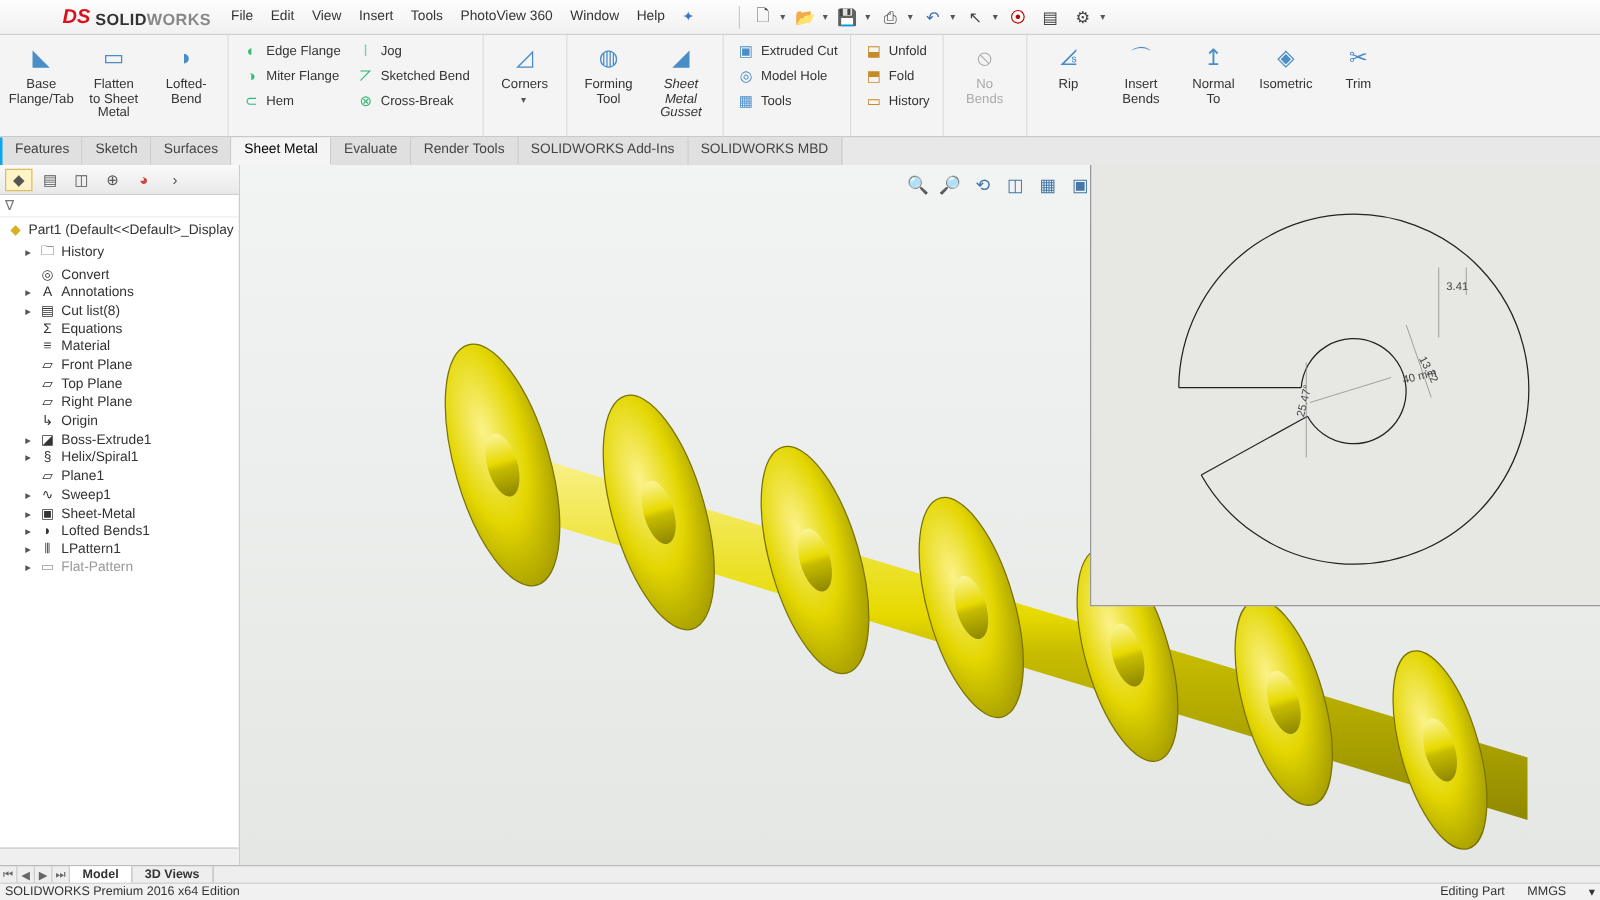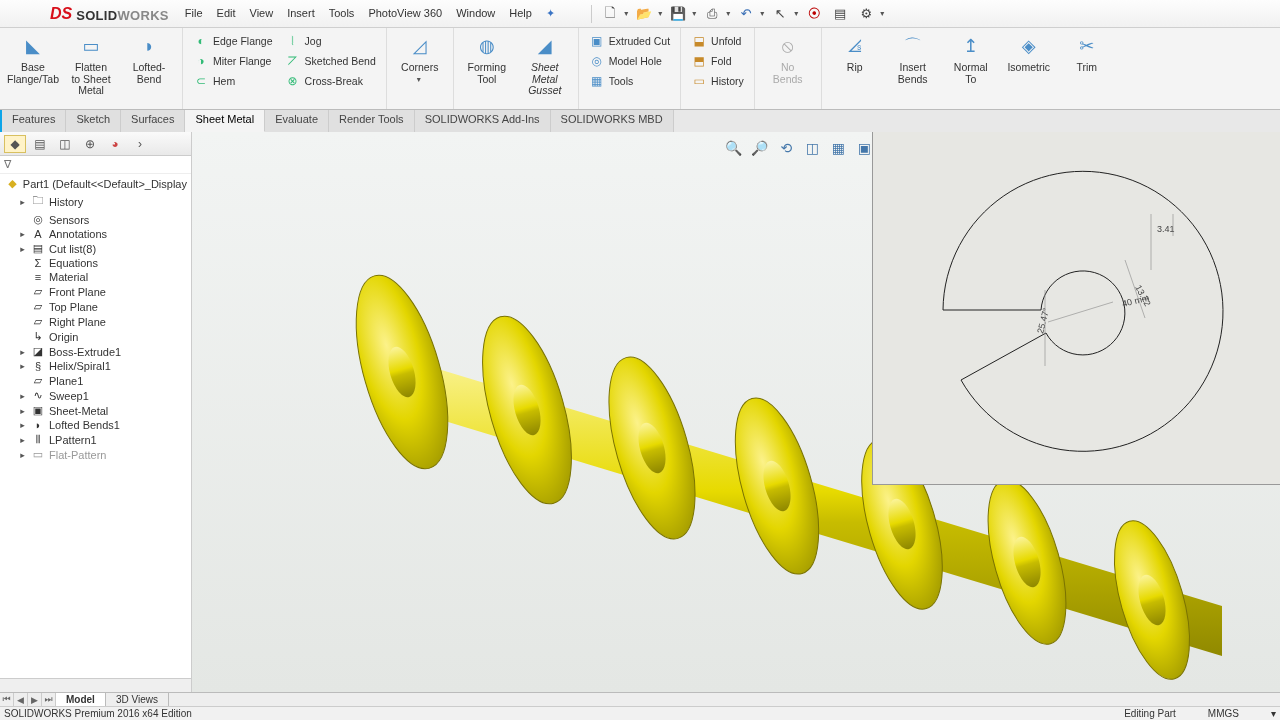--- a/index.html
+++ b/index.html
@@ -47,27 +47,27 @@
   
   .viewport { flex:1; position:relative; background: linear-gradient(#f2f4f3,#e4e7e4); overflow:hidden; }
   .hud { position:absolute; top:4px; left:50%; transform:translateX(-6%); display:flex; gap:6px; background:rgba(250,250,250,0.0); padding:2px 4px; }
   .hud .hb { width:20px; height:20px; display:flex; align-items:center; justify-content:center; font-size:14px; color:#555; }
   .hud .hb.hl { color:#2a7; }
   .hud .hb.bl { color:#47a; }
   
   .drawing-box { position:absolute; top:0; right:0; width:408px; height:353px; background:#e7e7e3; border-left:1px solid #999; border-bottom:1px solid #999; }
   
   .bottom-tabs { height:14px; display:flex; align-items:stretch; font-size:10px; border-top:1px solid #bbb; background:#eee; }
-  .bt { padding:0 10px; border-right:1px solid #bbb; display:flex; align-items:center; cursor:default; }
+  .bt { padding:0 10px; border-right:1px solid #bbb; display:flex; align-items:center; cursor:default;font-weight:bold; }
   .bt.active { background:#fff; font-weight:bold; }
   .nav-arrows { display:flex; }
   .nav-arrows span { width:14px; display:flex; align-items:center; justify-content:center; border-right:1px solid #ccc; color:#666; font-size:9px; }
   
   .statusbar { height:14px; background:#f1f1f1; border-top:1px solid #ccc; display:flex; align-items:center; font-size:10px; padding:0 4px; justify-content:space-between; }
-  .sb-right { display:flex; gap:32px; }
+  .sb-right { display:flex; gap:18px; }
 
   svg { display:block; }
 </style>
 </head>
 <body>
 
 <div class="titlebar">
   <div class="logo">
     <span class="logo-badge">DS</span>
     <span class="logo-text"><span>SOLID</span><span class="logo-works">WORKS</span></span>
@@ -269,21 +269,21 @@
         </div>
       <div id="tree-items">
           <div class="tree-item l1">
             <span class="exp">▸</span>
             <span class="ti">🗀</span>
             <span>History</span>
           </div>
           <div class="tree-item l1">
             <span class="exp"></span>
             <span class="ti">◎</span>
-            <span>Sensors</span>
+            <span>Convert</span>
           </div>
           <div class="tree-item l1">
             <span class="exp">▸</span>
             <span class="ti">A</span>
             <span>Annotations</span>
           </div>
           <div class="tree-item l1">
             <span class="exp">▸</span>
             <span class="ti">▤</span>
             <span>Cut list(8)</span>

